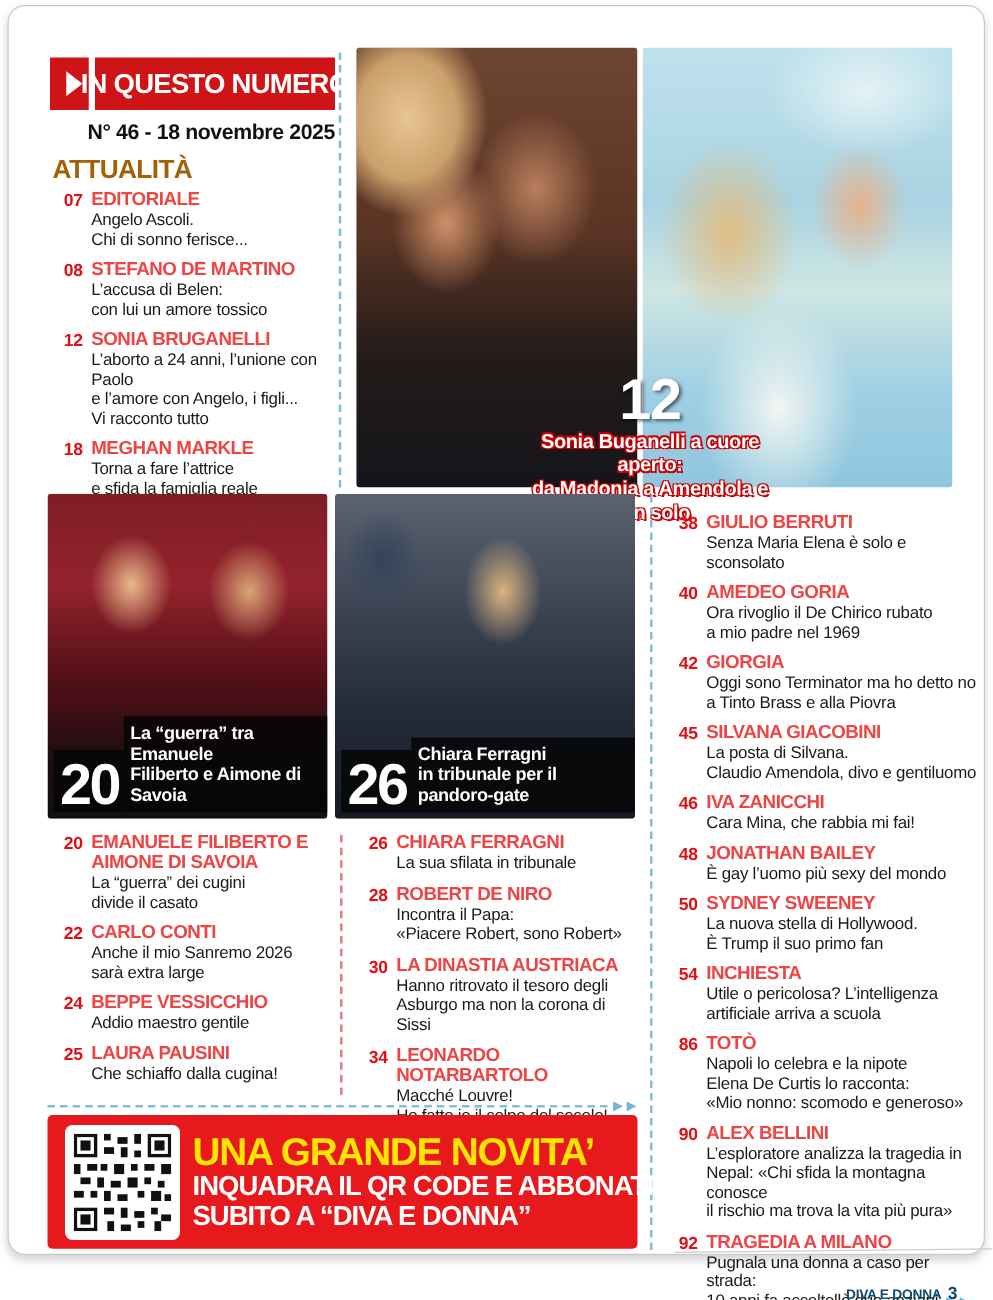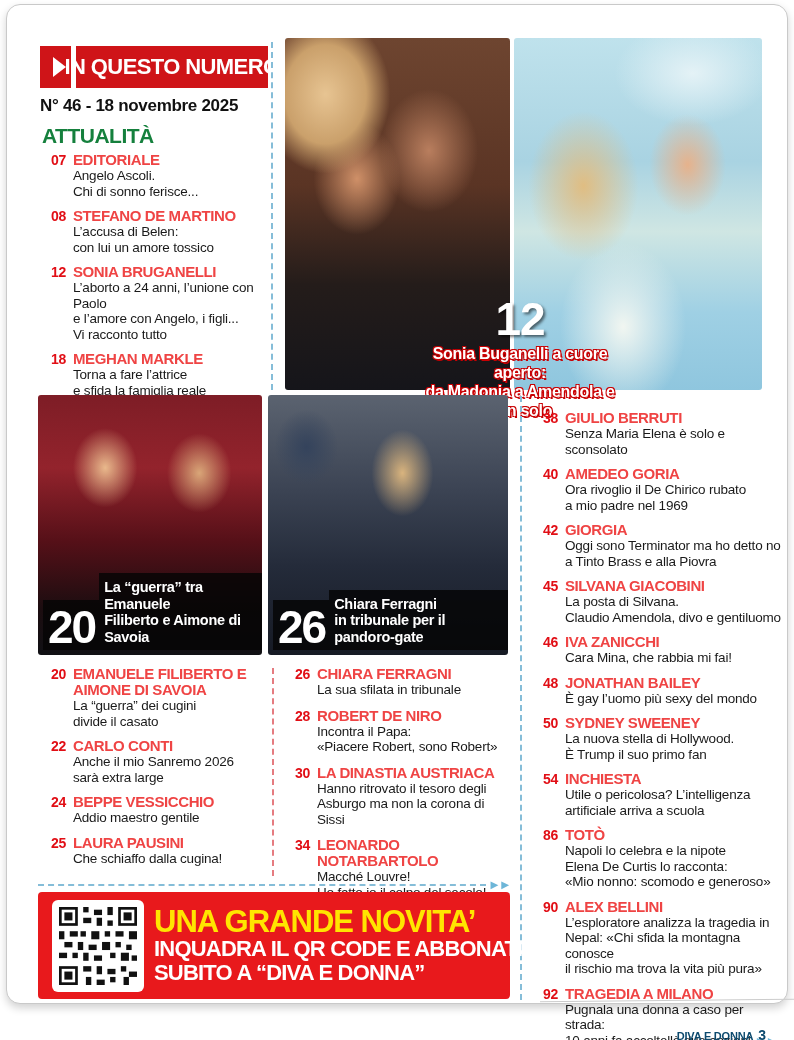--- a/index.html
+++ b/index.html
@@ -10,22 +10,22 @@
     position:absolute; left:6px; top:4px; width:782px; height:1000px;
     background:#ffffff; border:1px solid #c9c9c9; border-radius:14px;
     box-shadow:0 4px 8px rgba(0,0,0,.18);
   }
 
   
   .hdr-flag { position:absolute; left:40px; top:46px; width:31px; height:42px; background:#cf1418; display:flex; align-items:center; justify-content:center; }
   .hdr-flag .chev { width:0; height:0; border-left:13px solid #ffffff; border-top:10px solid transparent; border-bottom:10px solid transparent; margin-left:8px; }
   .hdr-banner { position:absolute; left:76px; top:46px; width:192px; height:42px; background:#cf1418; color:#ffffff;
     font-weight:bold; font-size:22px; letter-spacing:-0.6px; display:flex; align-items:center; justify-content:center; white-space:nowrap; }
-  .hdr-issue { position:absolute; left:40px; top:96px; width:228px; text-align:left; font-weight:bold; font-size:17px; letter-spacing:-0.3px; color:#111; }
-  .hdr-section { position:absolute; left:42px; top:124px; font-weight:bold; font-size:21px; letter-spacing:-0.5px; color:#15803d; }
+  .hdr-issue { position:absolute; left:40px; top:96px; width:228px; text-align:right; font-weight:bold; font-size:17px; letter-spacing:-0.3px; color:#111; }
+  .hdr-section { position:absolute; left:42px; top:124px; font-weight:bold; font-size:21px; letter-spacing:-0.5px; color:#a16207; }
 
   
   .toc { position:absolute; display:flex; flex-direction:column; }
   .toc-item { display:flex; margin-bottom:10px; }
   .toc .num { flex:0 0 26px; text-align:right; margin-right:7px; color:#e10e15; font-weight:bold; font-size:14px; line-height:16px; letter-spacing:-0.3px; }
   .toc .body { flex:1; }
   .toc .tt { display:block; font-weight:bold; font-size:15px; line-height:16px; letter-spacing:-0.4px; color:#ef4444; }
   .toc .lines { font-size:13.5px; line-height:15.5px; letter-spacing:-0.2px; color:#1a1a1a; font-weight:500; }
   .toc-attualita { left:40px; top:152px; width:232px; }
   .toc-attualita .toc-item { margin-bottom:9px; }

